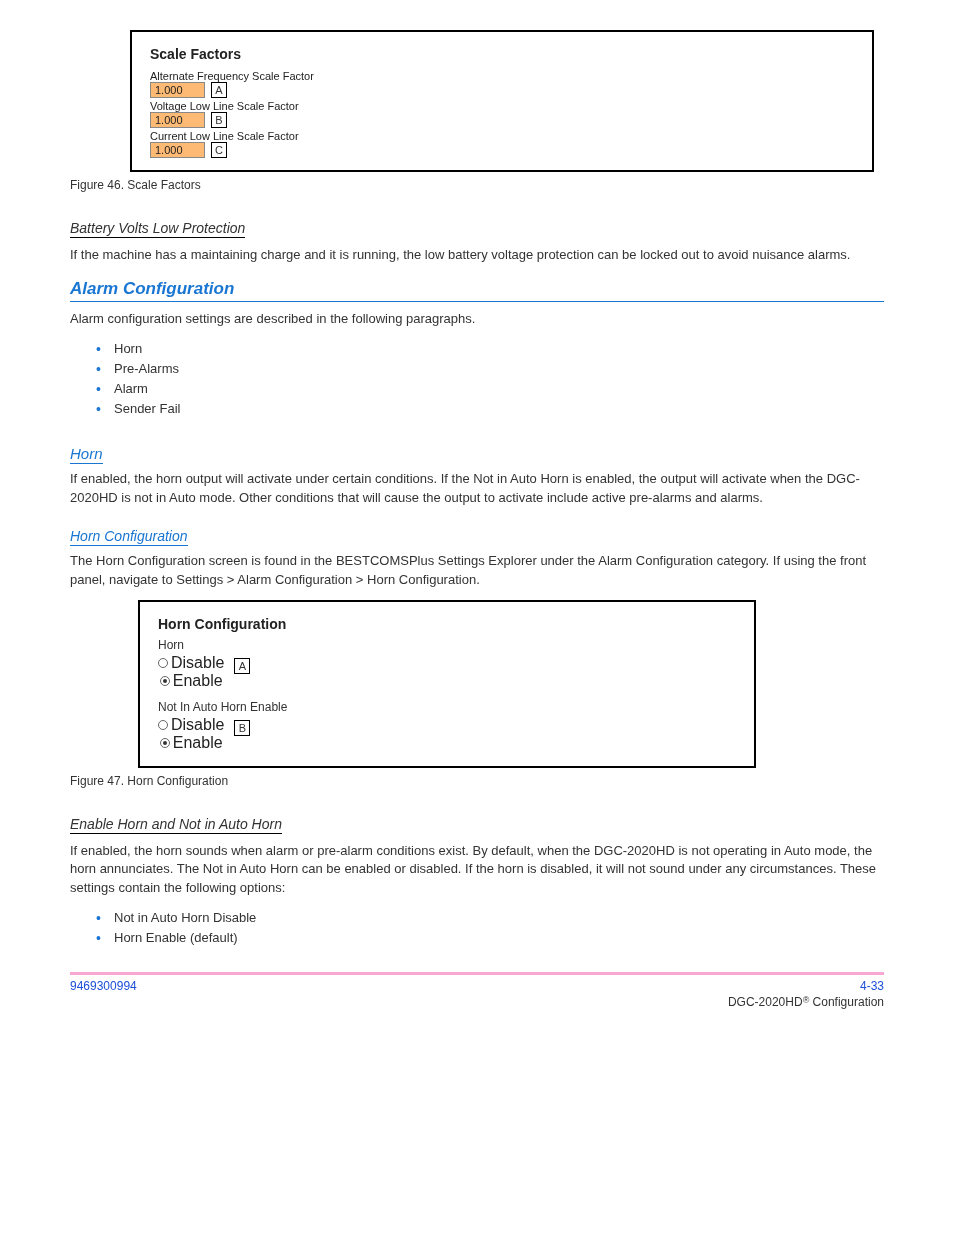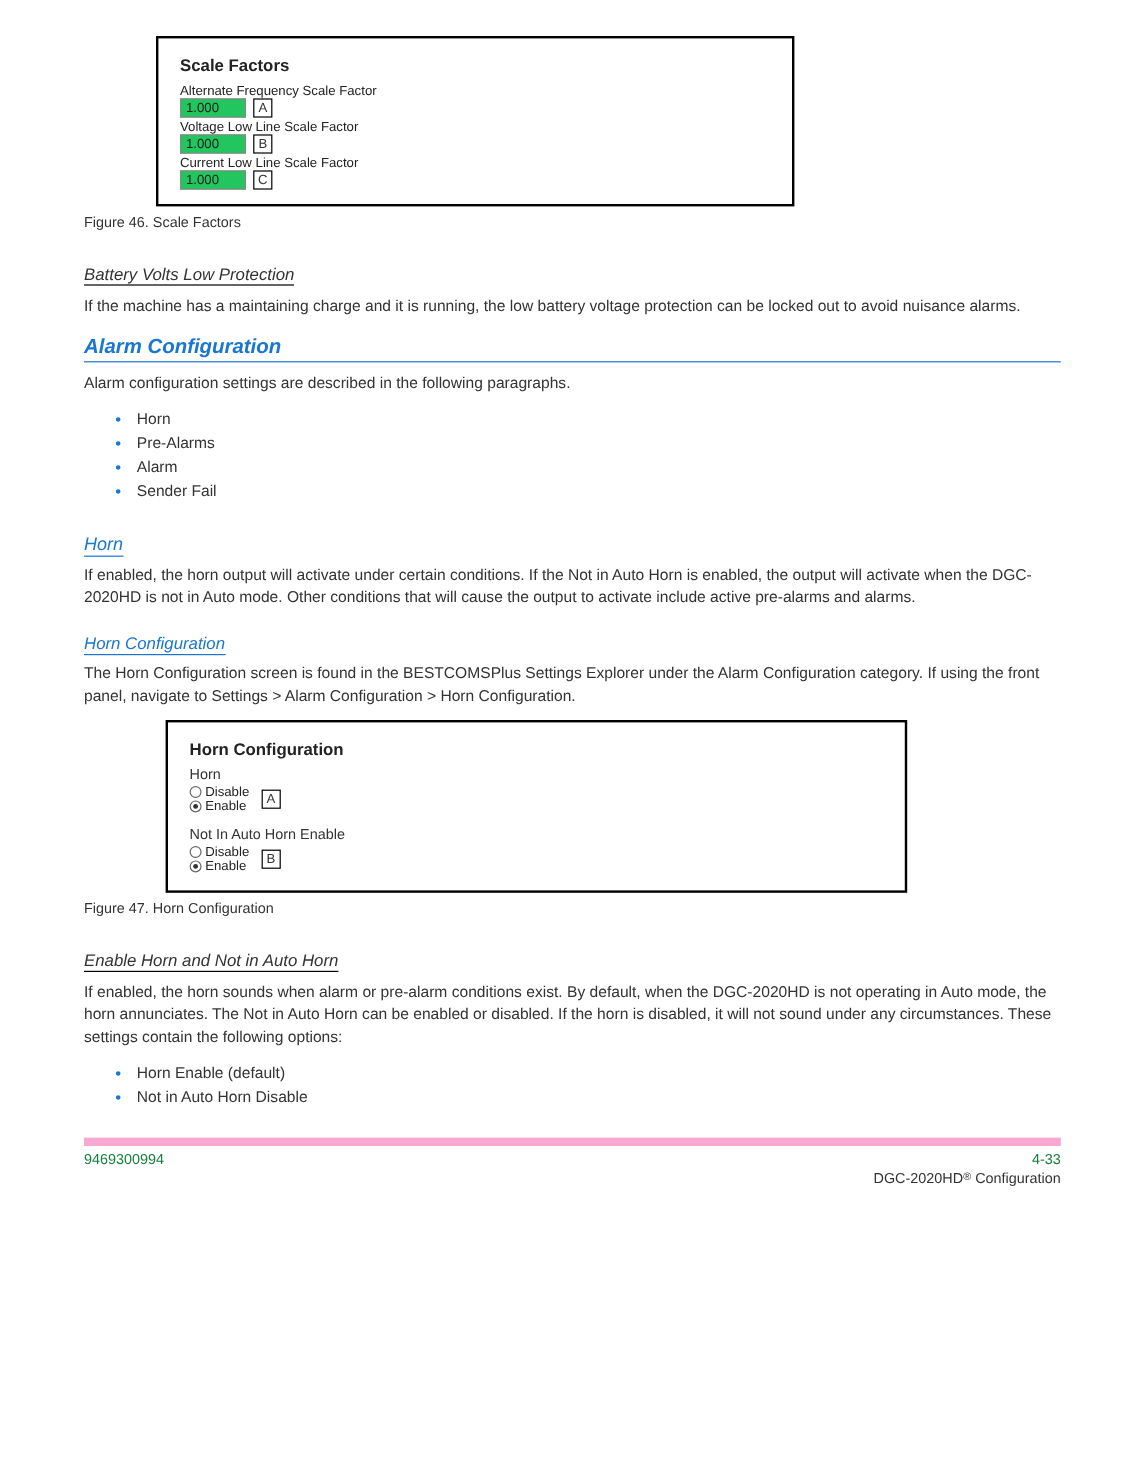--- a/index.html
+++ b/index.html
@@ -9,36 +9,36 @@
     color: #333;
     background: #fff;
     width: 954px;
     padding: 30px 70px 20px 70px;
     position: relative;
   }
   .figure-box {
     border: 2px solid #000;
     padding: 14px 18px 10px 18px;
     margin-bottom: 6px;
-    width: 532px;
+    width: 744px;
     margin-left: 60px;
   }
   .figure-box h3 {
     font-size: 14px;
     font-weight: bold;
     font-family: Arial, sans-serif;
     color: #222;
     margin-bottom: 8px;
   }
   .sf-row { margin-bottom: 2px; }
   .sf-label { font-size: 11px; color: #222; font-family: Arial, sans-serif; }
   .sf-input-wrap { display: flex; align-items: center; gap: 6px; margin-top: 0px; }
   .sf-input {
     border: 1px solid #888; padding: 1px 4px; font-size: 11px; width: 55px;
-    font-family: Arial, sans-serif; background:#22c55e; color:#222;
+    font-family: Arial, sans-serif; background:#fdba74; color:#222;
   }
   .letter-box {
     border: 1px solid #000; width: 16px; height: 16px; display: inline-flex;
     align-items: center; justify-content: center; font-size: 11px; font-family: Arial, sans-serif;
     background: #fff;
   }
   .figure-caption {
     font-size: 12px; color: #333; margin: 6px 0 10px 0;
     font-family: Arial, sans-serif;
   }
@@ -68,24 +68,24 @@
     border: 2px solid #000; padding: 14px 18px 14px 18px; margin-bottom: 6px;
     width: 618px; margin-left: 68px;
   }
   .horn-box h3 {
     font-size: 14px; font-weight: bold; font-family: Arial, sans-serif; color: #222;
     margin-bottom: 6px;
   }
   .horn-sub { font-size: 12px; color: #333; font-family: Arial, sans-serif; margin-bottom: 2px; }
   .radio-row { display:flex; align-items:flex-start; gap:10px; }
   .radio-group { display:flex; flex-direction:column; gap:0px; }
-  .radio-opt { font-size:11px; color:#222; font-family: Arial, sans-serif; display:flex; align-items:center; gap:3px; }
+  .radio-opt { font-size:16px; color:#222; font-family: Arial, sans-serif; display:flex; align-items:center; gap:3px;justify-content:center; }
   .radio-dot { width:10px; height:10px; border:1px solid #666; border-radius:50%; display:inline-flex; align-items:center; justify-content:center; }
   .radio-dot.sel::after { content:""; width:4px; height:4px; background:#333; border-radius:50%; display:block; }
-  .footer-rule { border-top: 7px solid #f9a8d4; margin-top: 24px; padding-top: 4px; display:flex; justify-content:space-between; font-size:12px; color:#15803d; font-family: Arial, sans-serif; }
+  .footer-rule { border-top: 3px solid #f9a8d4; margin-top: 24px; padding-top: 4px; display:flex; justify-content:space-between; font-size:12px; color:#1d4ed8; font-family: Arial, sans-serif; }
   .footer-left { font-style: normal; }
   .reg { font-size: 9px; vertical-align: super; }
   .divider-space { height: 6px; }
 </style>
 </head>
 <body>
 
 
 
 
@@ -169,22 +169,22 @@
         </label>
     </div>
     <span class="letter-box" style="margin-top:4px;">B</span>
   </div>
 </div>
 <div class="figure-caption">Figure 47. Horn Configuration</div>
 
 <div class="section-sub">Enable Horn and Not in Auto Horn</div>
 <p class="body-text">If enabled, the horn sounds when alarm or pre-alarm conditions exist. By default, when the DGC-2020HD is not operating in Auto mode, the horn annunciates. The Not in Auto Horn can be enabled or disabled. If the horn is disabled, it will not sound under any circumstances. These settings contain the following options:</p>
 <ul class="blue-bullets">
+  <li>Not in Auto Horn Disable</li>
   <li>Horn Enable (default)</li>
-  <li>Not in Auto Horn Disable</li>
 </ul>
 
 <div class="footer-rule">
   <span class="footer-left">9469300994</span>
   <span>4-33</span>
 </div>
 <div style="display:flex; justify-content:flex-end; font-size:12px; color:#333; margin-top:2px;">
   <span>DGC-2020HD</span>
   <span class="reg">®</span>
   <span>&nbsp;</span>

